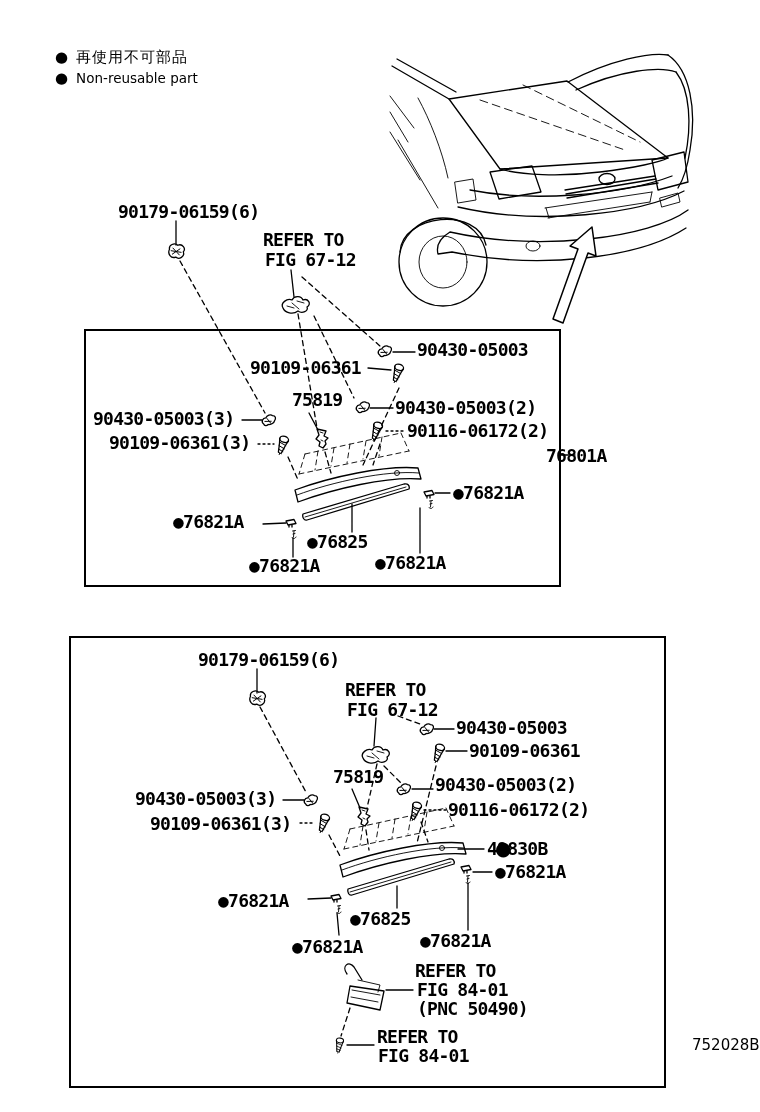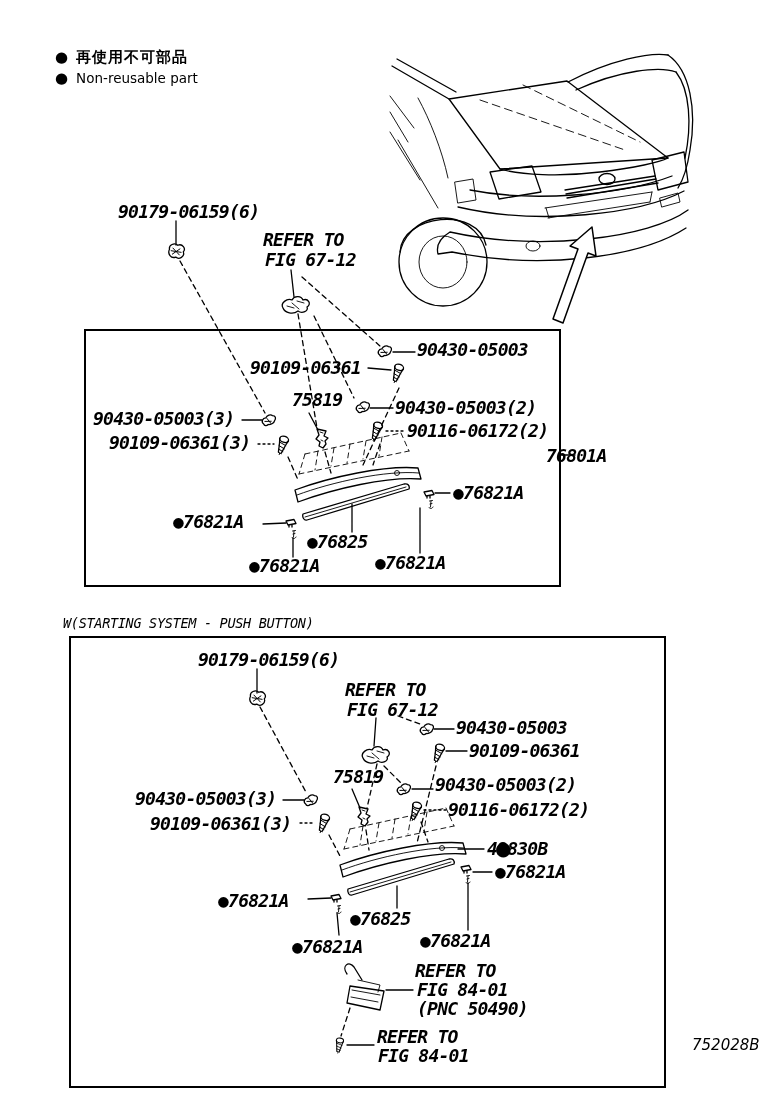--- a/index.html
+++ b/index.html
@@ -4,29 +4,29 @@
 <style>
   html,body{margin:0;padding:0;background:#ffffff;}
   #page{position:relative;width:760px;height:1112px;background:#fff;overflow:hidden;
         font-family:"DejaVu Sans",sans-serif;color:#000;}
   svg{position:absolute;left:0;top:0;}
   .ln{fill:none;stroke:#000;stroke-width:1.3;stroke-linecap:round;stroke-linejoin:round;}
   .thin{stroke-width:0.9;}
   .box{fill:none;stroke:#000;stroke-width:2;}
   .dsh{stroke-dasharray:5 4;}
   .dot{stroke-dasharray:2 3;}
-  .lbl{position:absolute;white-space:pre;font-style:italic;}
+  .lbl{position:absolute;white-space:pre;}
   .pn{font-family:"DejaVu Sans Mono","Liberation Mono",monospace;font-weight:700;
       font-size:18px;line-height:19px;letter-spacing:-0.75px;}
   .sec{font-family:"DejaVu Sans Mono","Liberation Mono",monospace;font-weight:400;
        font-size:13.5px;letter-spacing:-0.3px;}
   .docnum{font-family:"DejaVu Sans","Liberation Sans",sans-serif;font-size:15px;}
   .legend-row{position:absolute;font-size:14px;display:flex;align-items:center;gap:8px;}
   .legend-bullet{font-size:15px;line-height:15px;}
-  .legend-jp{font-size:15px;letter-spacing:1px;font-weight:bold;}
+  .legend-jp{font-size:15px;letter-spacing:1px;}
   .legend-en{font-size:13.5px;}
   .bullet-over{position:absolute;font-size:19px;line-height:19px;}
 </style>
 </head>
 <body>
 
 <div id="page">
 
   <svg width="760" height="1112" viewBox="0 0 760 1112">
     <defs>
@@ -182,21 +182,20 @@
   <div class="lbl pn" style="left:407px;top:421px;">90116-06172(2)</div>
   <div class="lbl pn" style="left:93px;top:409px;">90430-05003(3)</div>
   <div class="lbl pn" style="left:109px;top:433px;">90109-06361(3)</div>
   <div class="lbl pn" style="left:453px;top:483px;">●76821A</div>
   <div class="lbl pn" style="left:173px;top:512px;">●76821A</div>
   <div class="lbl pn" style="left:307px;top:532px;">●76825</div>
   <div class="lbl pn" style="left:249px;top:556px;">●76821A</div>
   <div class="lbl pn" style="left:375px;top:553px;">●76821A</div>
   <div class="lbl pn" style="left:546px;top:446px;">76801A</div>
 
-  <div class="lbl sec" style="left:63px;top:615px;">W(STARTING SYSTEM - PUSH BUTTON)</div>
 
   <div class="lbl pn" style="left:198px;top:650px;">90179-06159(6)</div>
   <div class="lbl pn" style="left:345px;top:680px;">REFER TO</div>
   <div class="lbl pn" style="left:347px;top:700px;">FIG 67-12</div>
   <div class="lbl pn" style="left:456px;top:718px;">90430-05003</div>
   <div class="lbl pn" style="left:469px;top:741px;">90109-06361</div>
   <div class="lbl pn" style="left:333px;top:767px;">75819</div>
   <div class="lbl pn" style="left:435px;top:775px;">90430-05003(2)</div>
   <div class="lbl pn" style="left:448px;top:800px;">90116-06172(2)</div>
   <div class="lbl pn" style="left:135px;top:789px;">90430-05003(3)</div>

